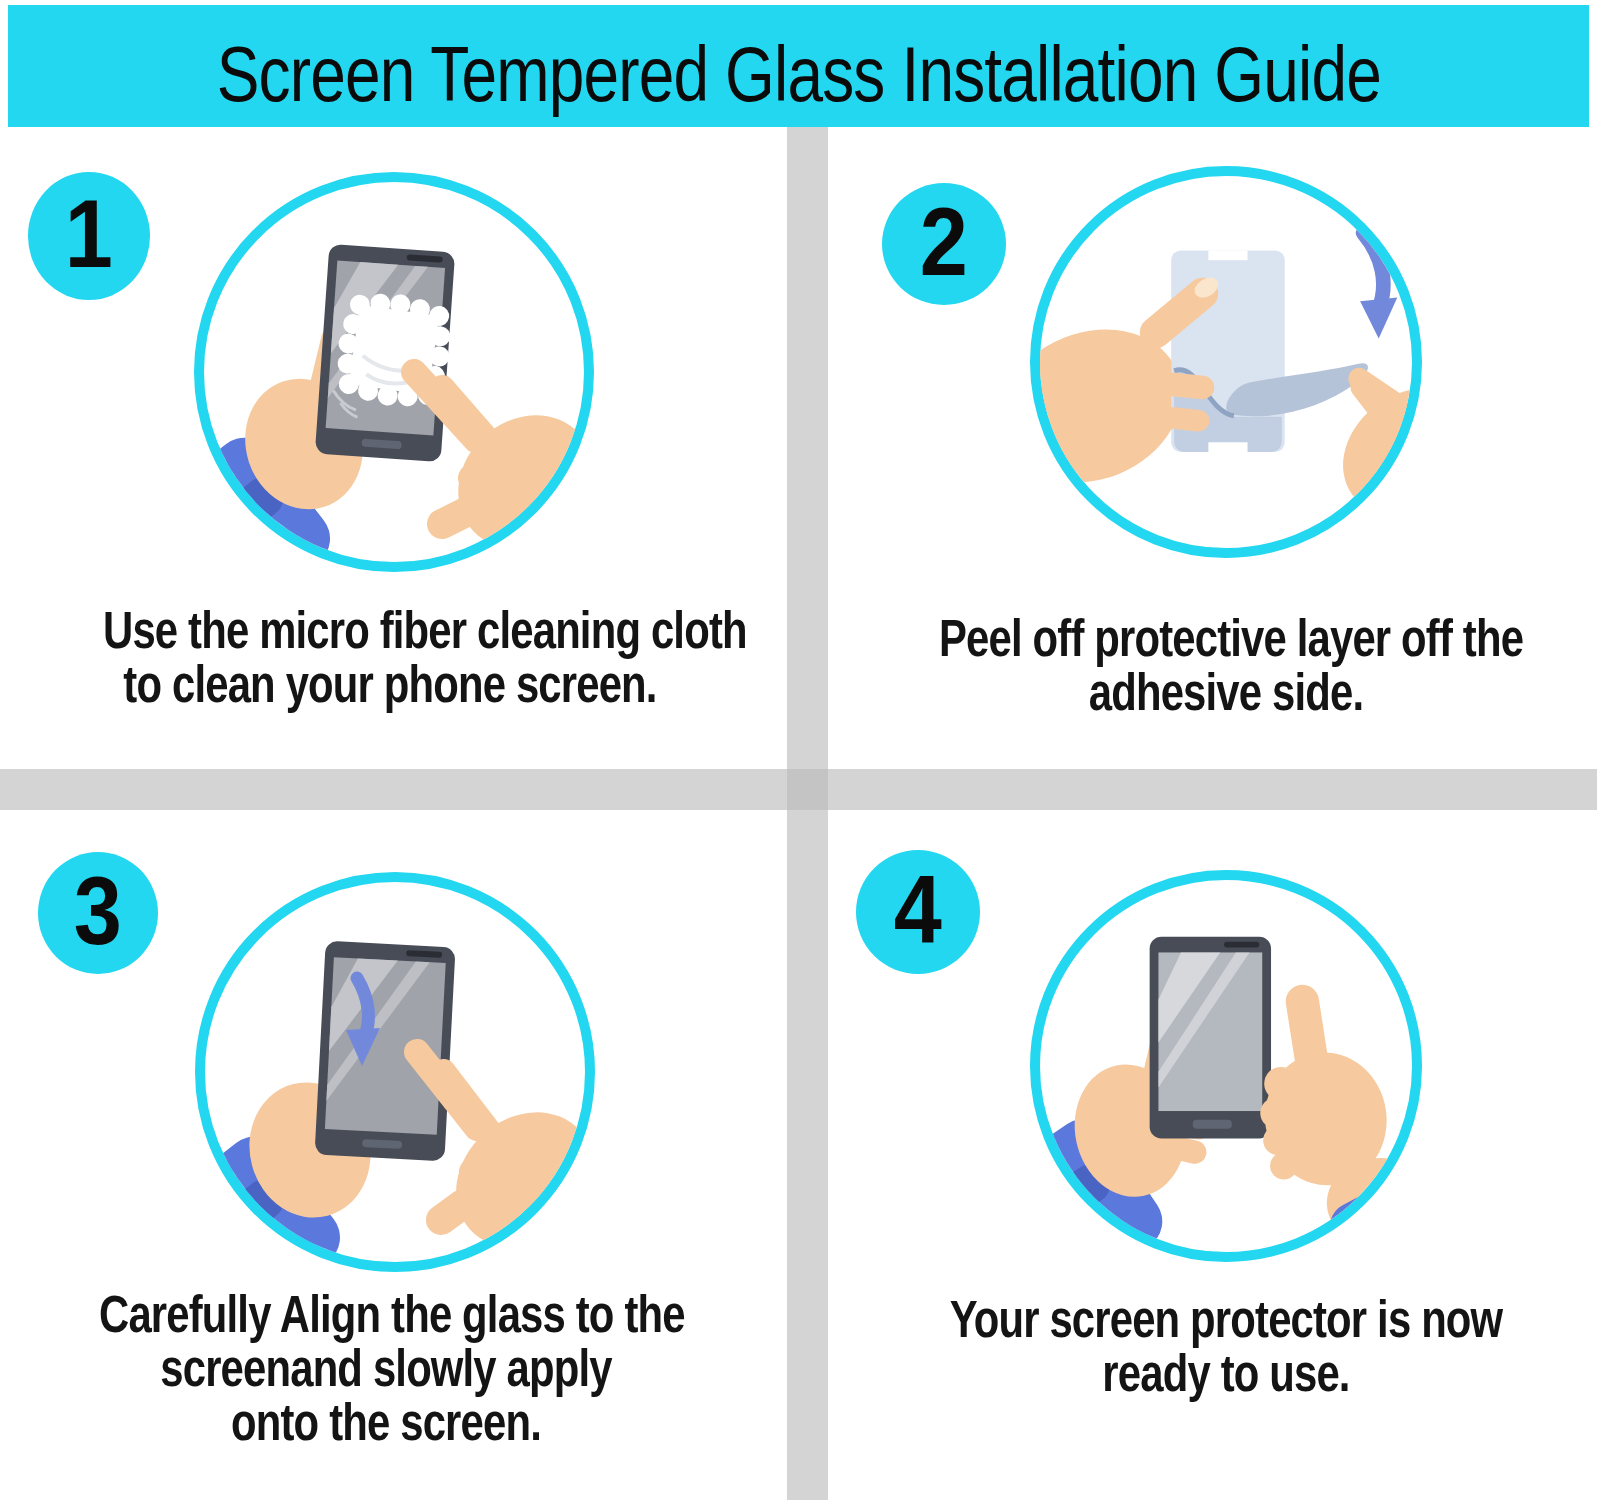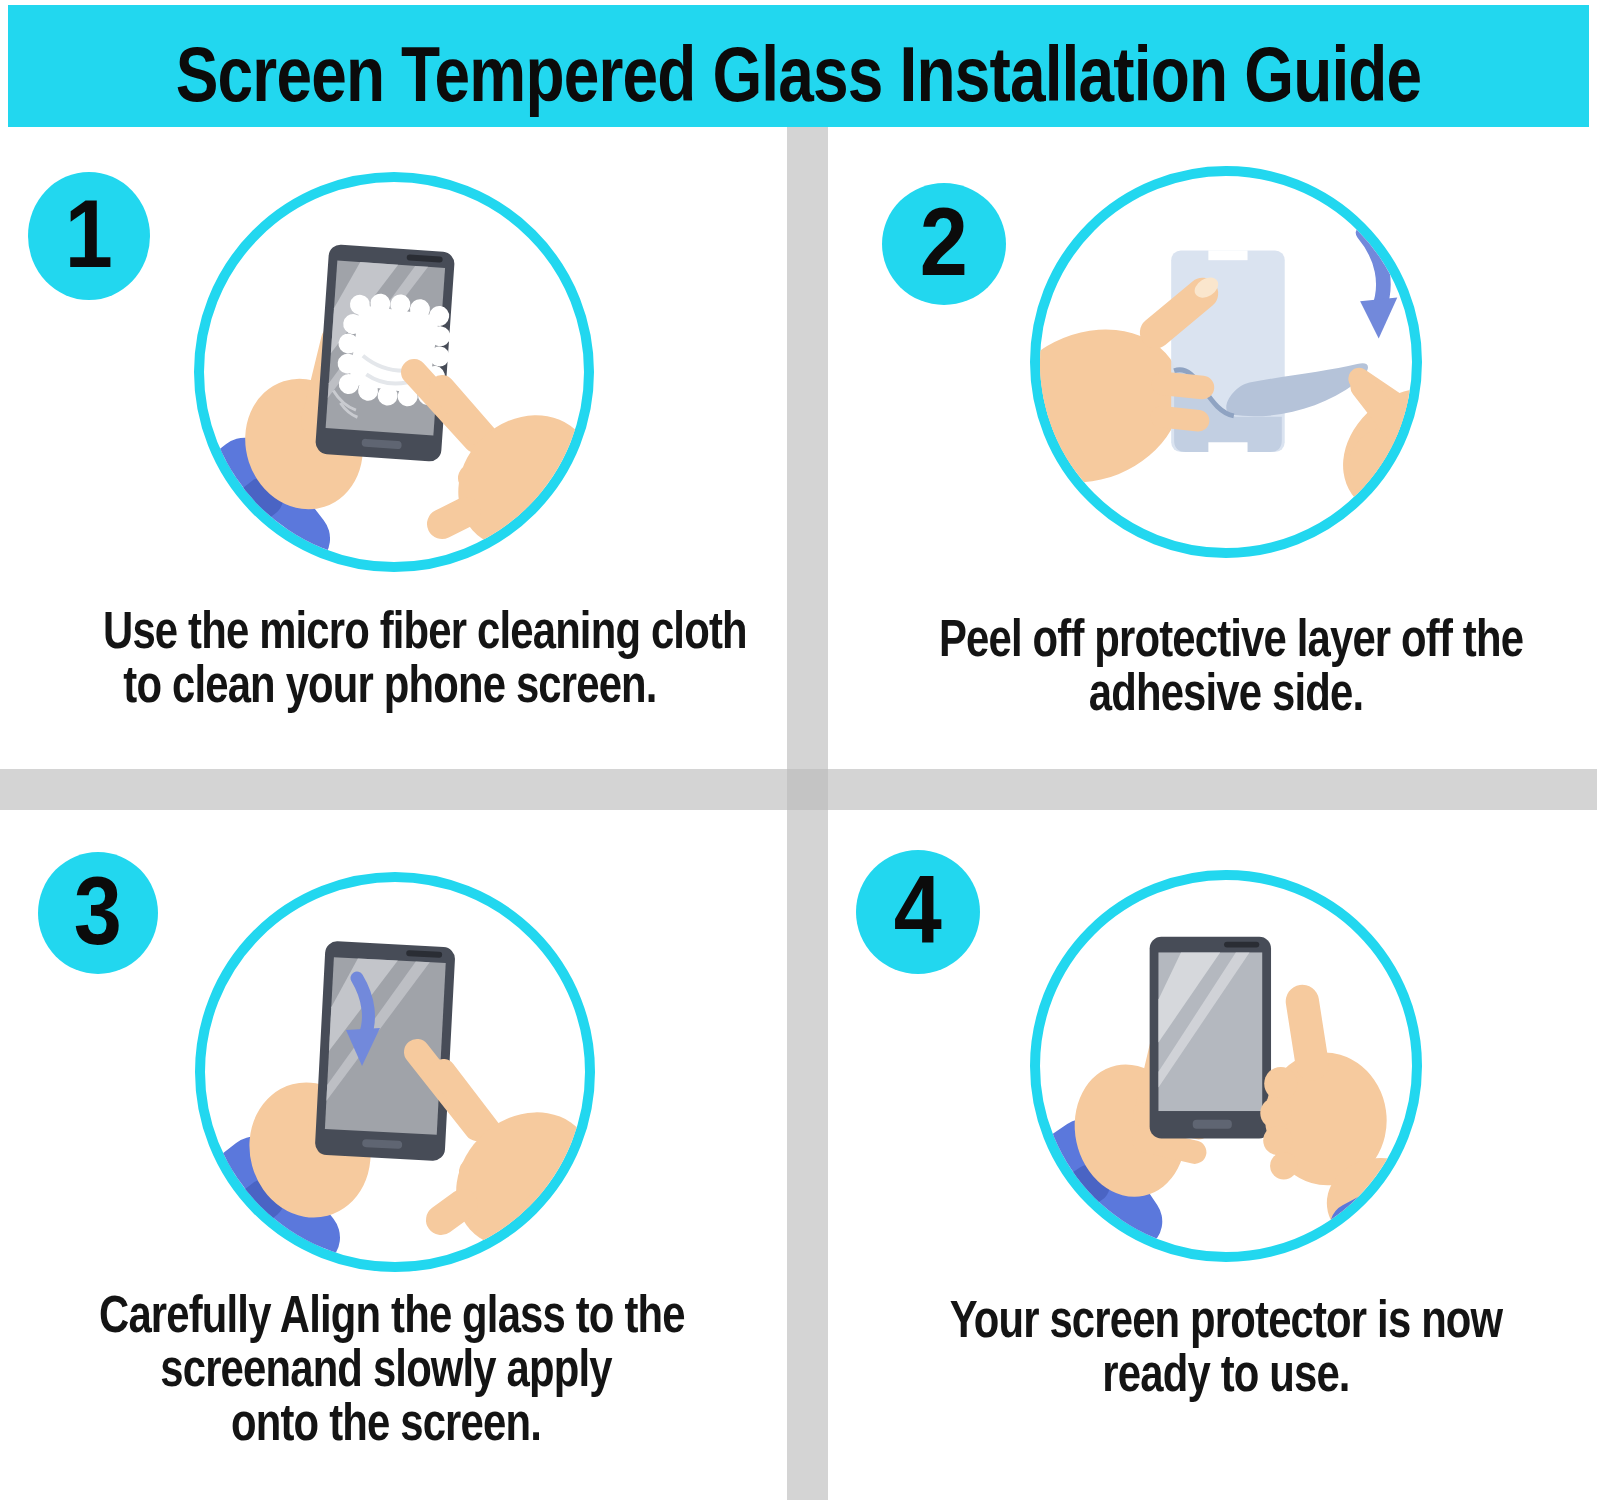--- a/index.html
+++ b/index.html
@@ -28,21 +28,21 @@
   html,body{background:#ffffff;}
   body{font-family:"Liberation Sans","DejaVu Sans",sans-serif;}
   .page{position:relative;width:1597px;height:1500px;background:#ffffff;overflow:hidden;}
 
   .banner{
     position:absolute;left:8px;top:5px;width:1581px;height:122px;
     background:var(--accent);
     display:flex;align-items:center;justify-content:center;
   }
   .banner h1{
-    font-size:78px;font-weight:bold;color:#0b0b0b;letter-spacing:-1px;white-space:nowrap;margin-top:16px;
+    font-size:78px;font-weight:normal;color:#0b0b0b;letter-spacing:-1px;white-space:nowrap;margin-top:16px;
   }
   .banner h1 span{display:inline-block;transform:scaleX(0.82);transform-origin:50% 50%;}
 
   .divider{position:absolute;background:var(--divider);}
   .divider.vertical{left:787px;top:127px;width:41px;height:1373px;}
   .divider.horizontal{left:0px;top:769px;width:1597px;height:41px;}
   .divider-cross{position:absolute;left:787px;top:769px;width:41px;height:41px;background:var(--divider-cross);}
 
   .badge{
     position:absolute;background:var(--accent);border-radius:50%;

